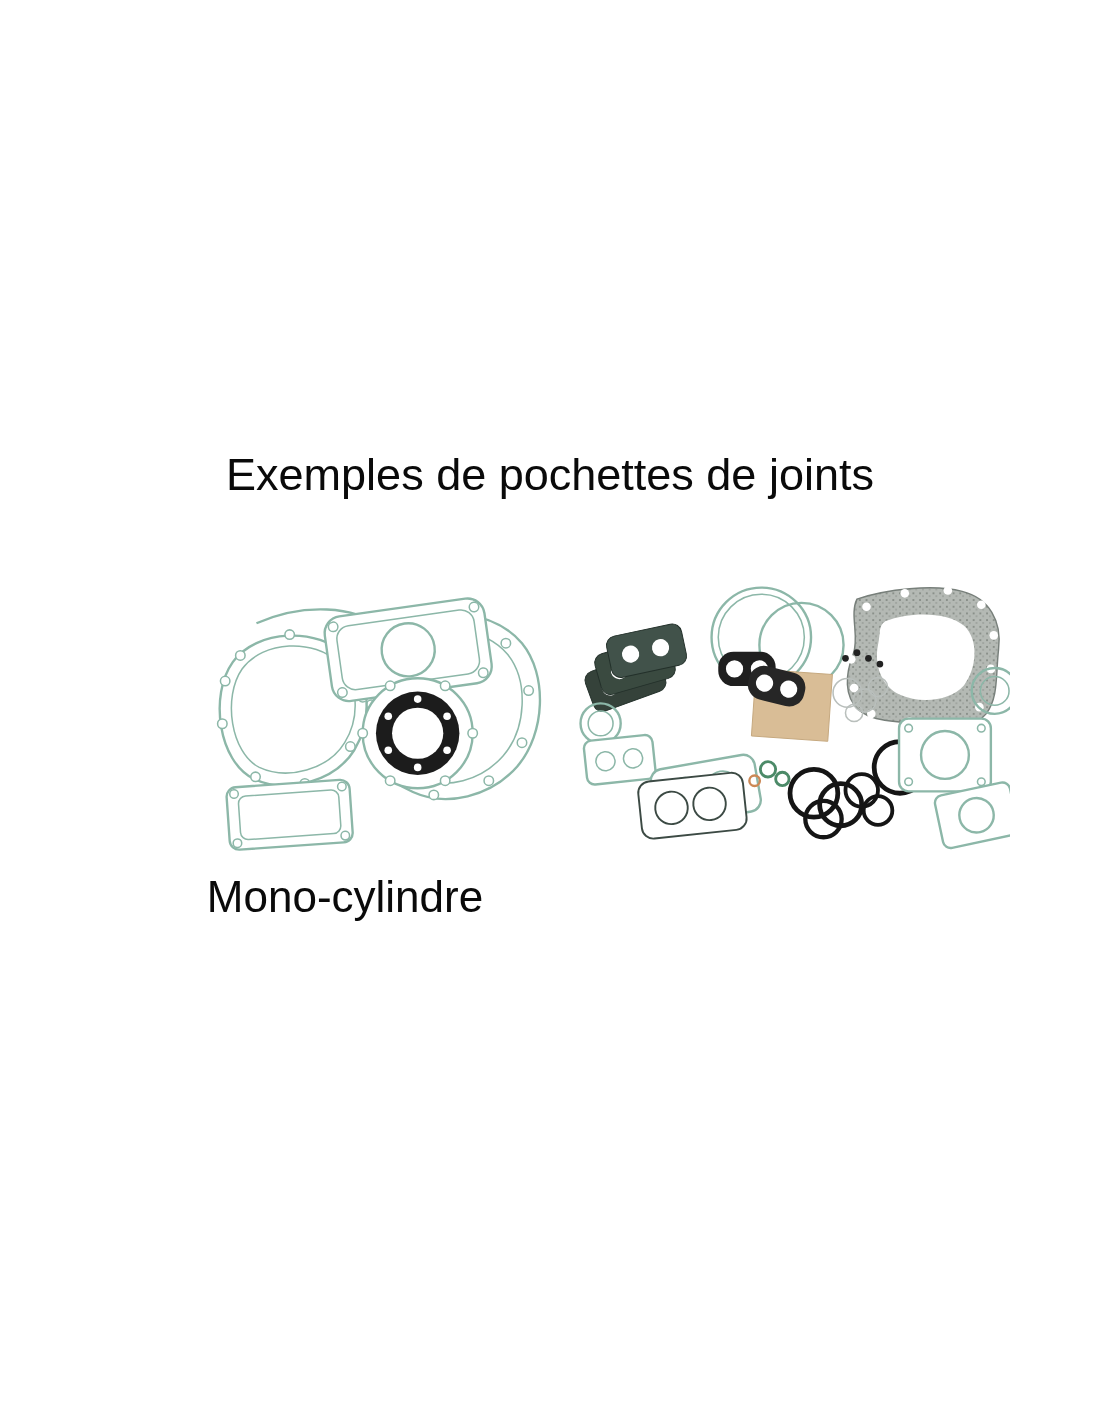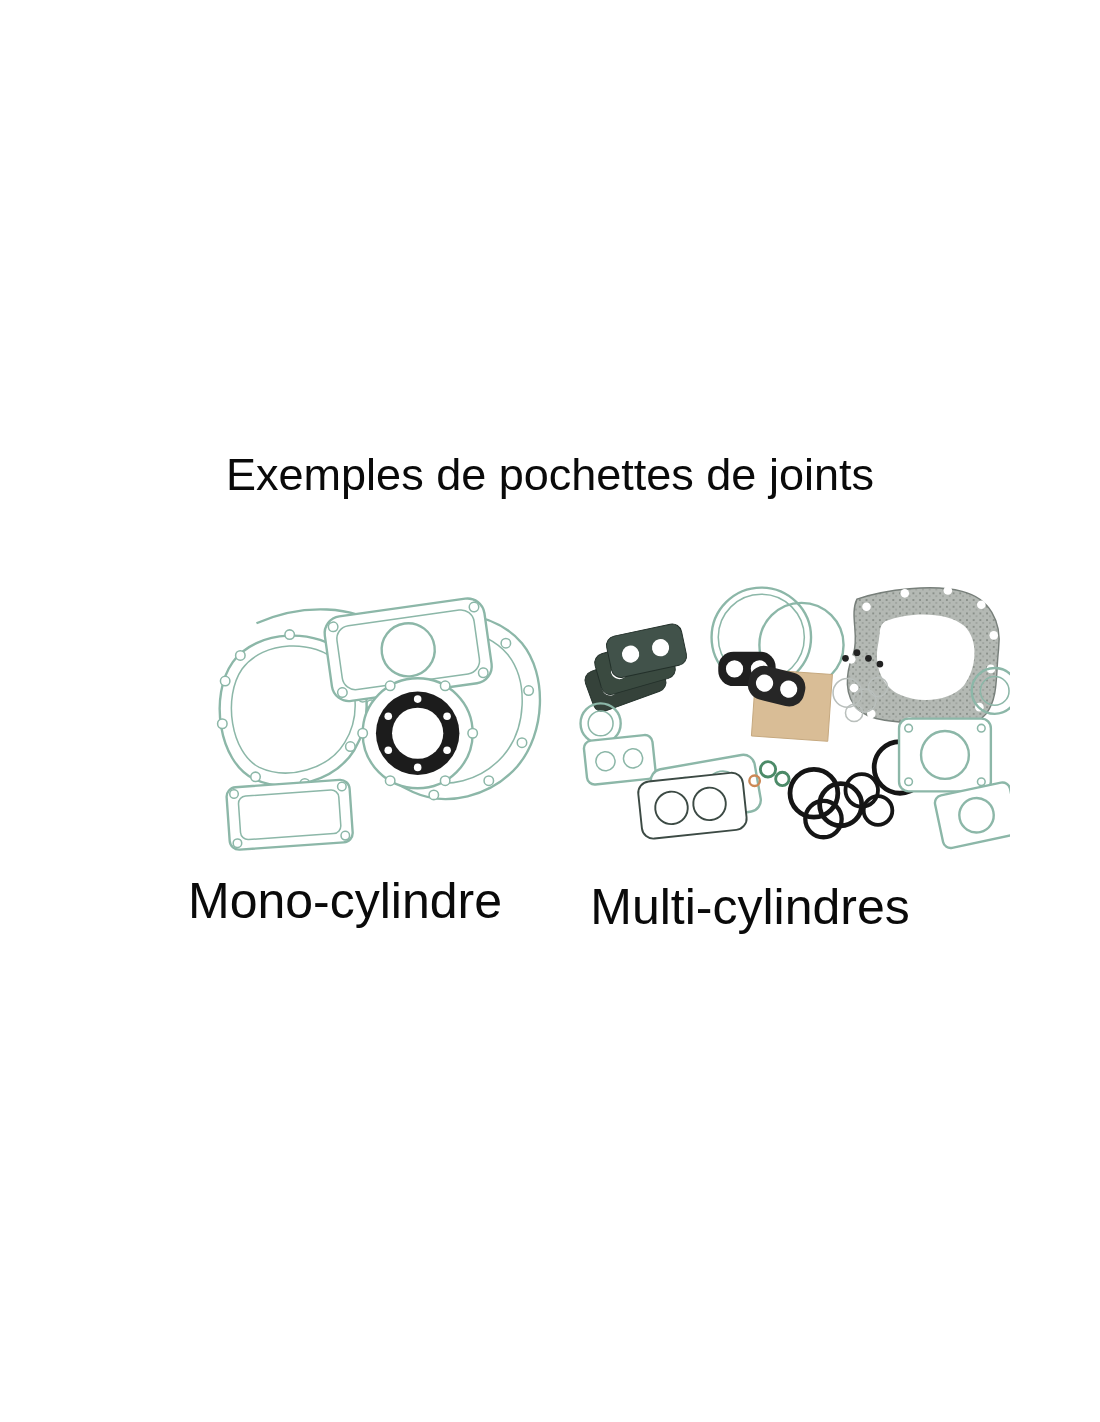--- a/index.html
+++ b/index.html
@@ -40,21 +40,21 @@
   .photo-multi {
     left: 530px;
     top: 558px;
     width: 440px;
     height: 295px;
   }
   .photo svg { width: 100%; height: 100%; display: block; }
   .caption {
     position: absolute;
     text-align: center;
-    font-size: 50px;
+    font-size: 44px;
     color: #0a0a0a;
     font-weight: 400;
   }
   .caption-mono { left: 140px; top: 872px; width: 410px; }
   .caption-multi { left: 530px; top: 878px; width: 440px; }
 
   
   .t   { fill: none; stroke: #8cb7a8; stroke-width: 2.5; }
   .tf  { fill: #ffffff; stroke: #8cb7a8; stroke-width: 2.5; }
   .tth { fill: none; stroke: #8cb7a8; stroke-width: 1.6; }
@@ -281,15 +281,14 @@
       </g>
 
       <g>
         <circle class="t" cx="444" cy="118" r="24"></circle>
         <circle class="tth" cx="444" cy="118" r="15"></circle>
       </g>
     </svg>
   </figure>
 
   <div class="caption caption-mono">Mono-cylindre</div>
-  <div class="caption caption-multi">Multi-cylindres</div>
 
 </div>
 
 </body></html>

